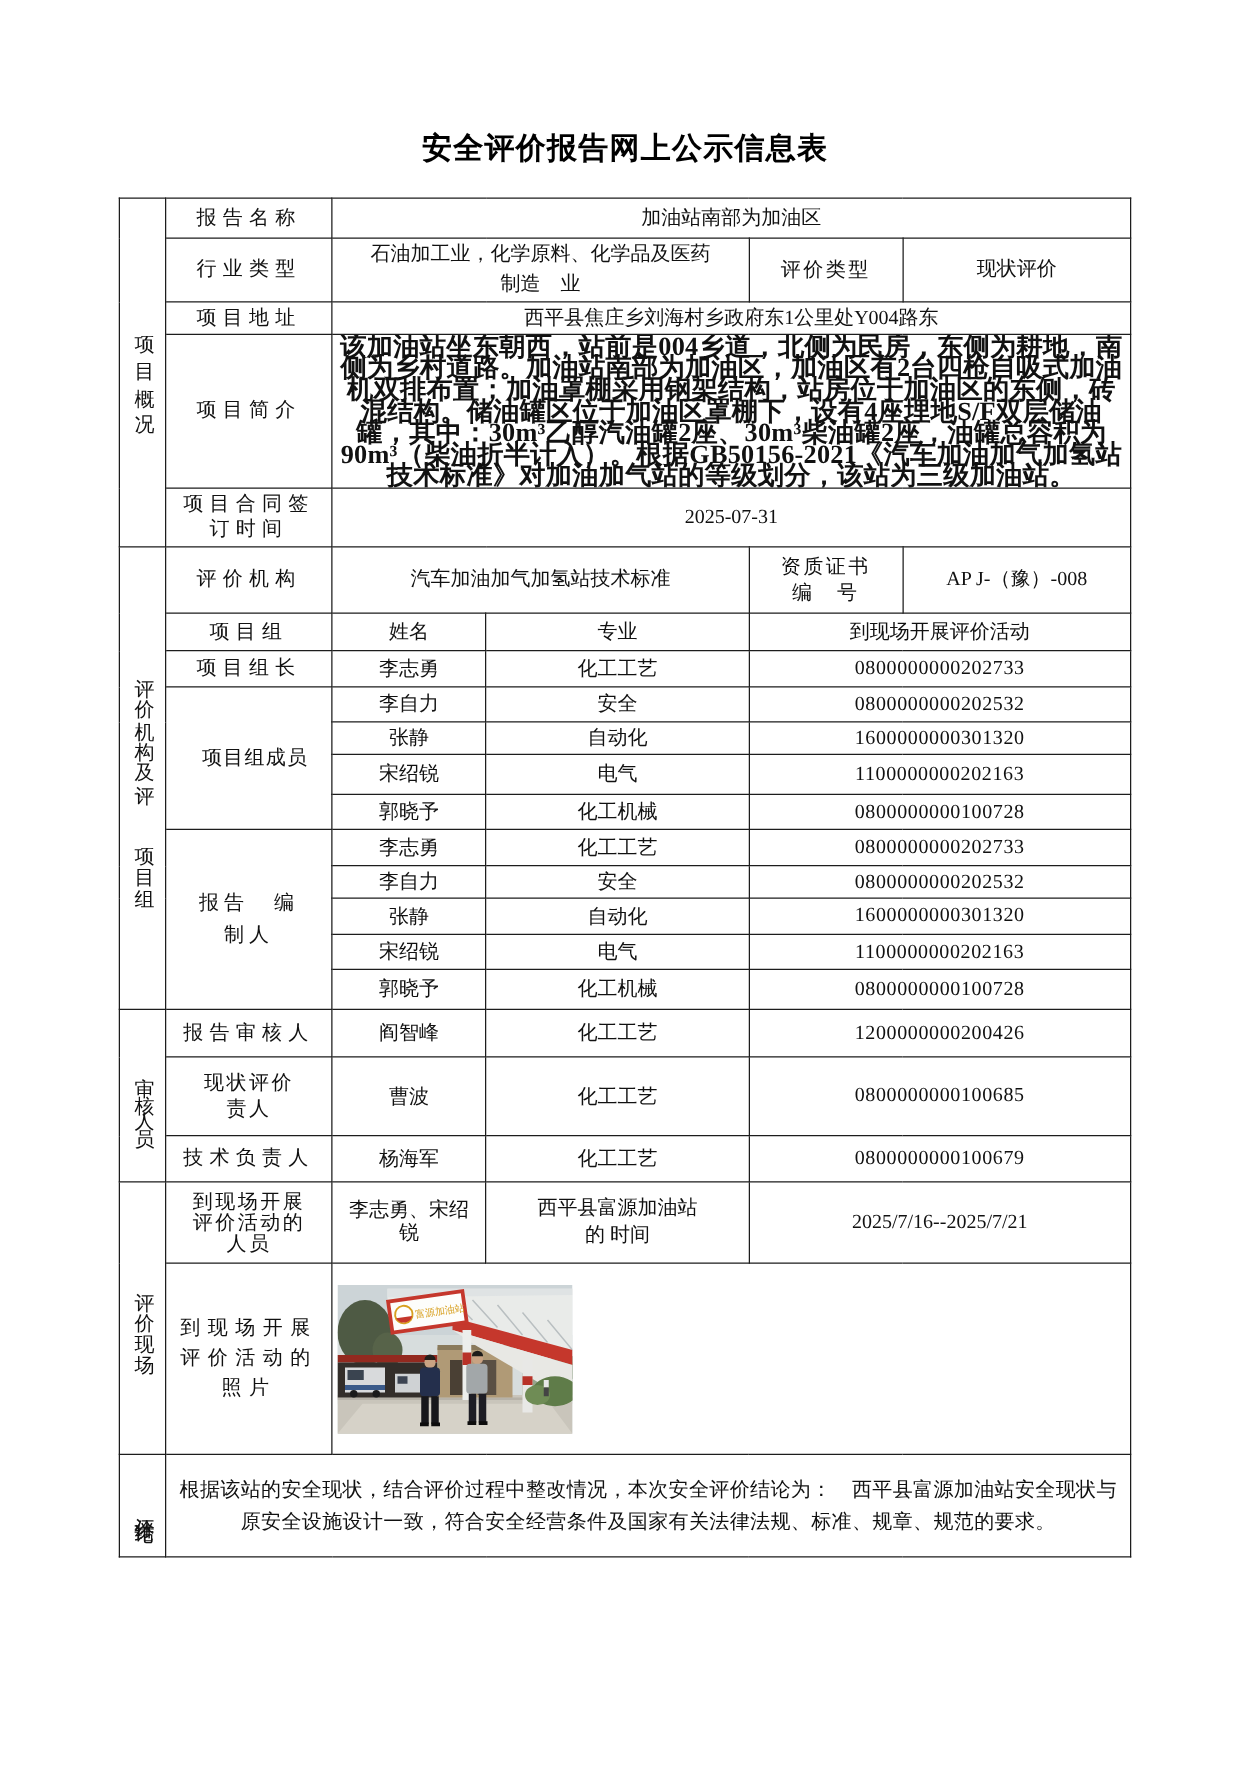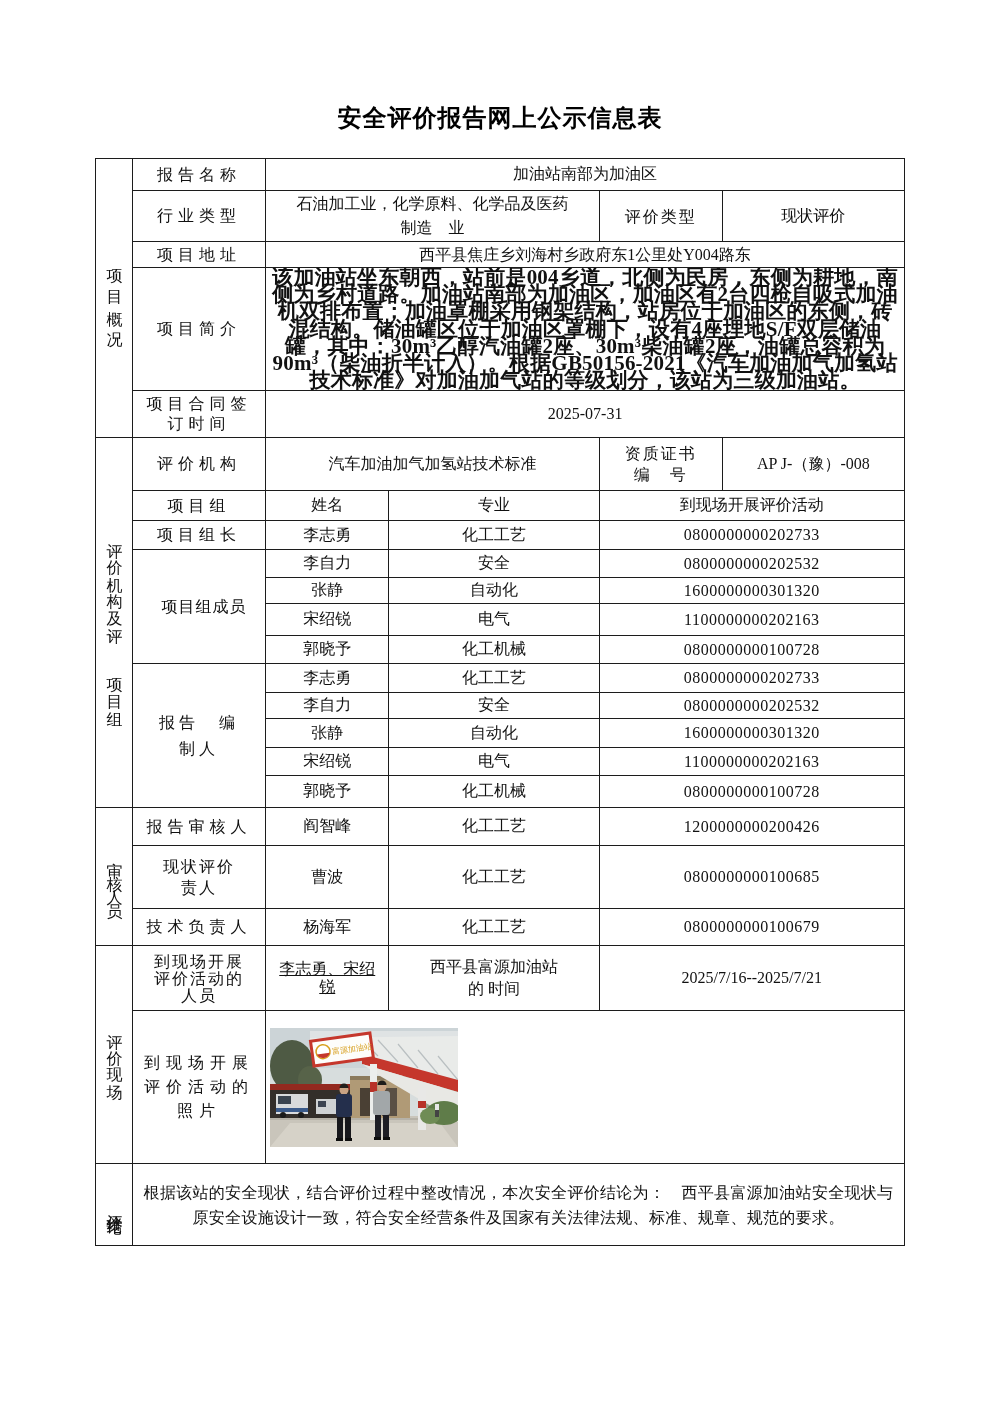--- a/index.html
+++ b/index.html
@@ -68,21 +68,21 @@
   td.val-center{text-align:center;white-space:pre-line;line-height:22px;}
   td.summary{
     text-align:justify;
     padding:2px 7px;
     font-size:21px;
     line-height:17.2px;
     letter-spacing:0.2px;
     font-weight:bold;
   }
   td.num{letter-spacing:0.5px;}
-  td.staff-val{text-align:left;padding-left:5px;white-space:pre-line;line-height:18px;text-decoration:underline;}
+  td.staff-val{text-align:left;padding-left:5px;white-space:pre-line;line-height:18px;}
   td.time-lbl{line-height:22px;}
   td.people-lbl{line-height:17px;}
   td.photo-lbl{letter-spacing:6px;line-height:24px;}
   td.photo-cell{vertical-align:top;text-align:left;padding:6px 0 0 15px;}
   td.conclusion{
     vertical-align:top;text-align:left;
     padding:7px 8px 0 6px;
     line-height:25px;letter-spacing:0.3px;
   }
   .photo-svg{display:block;}

